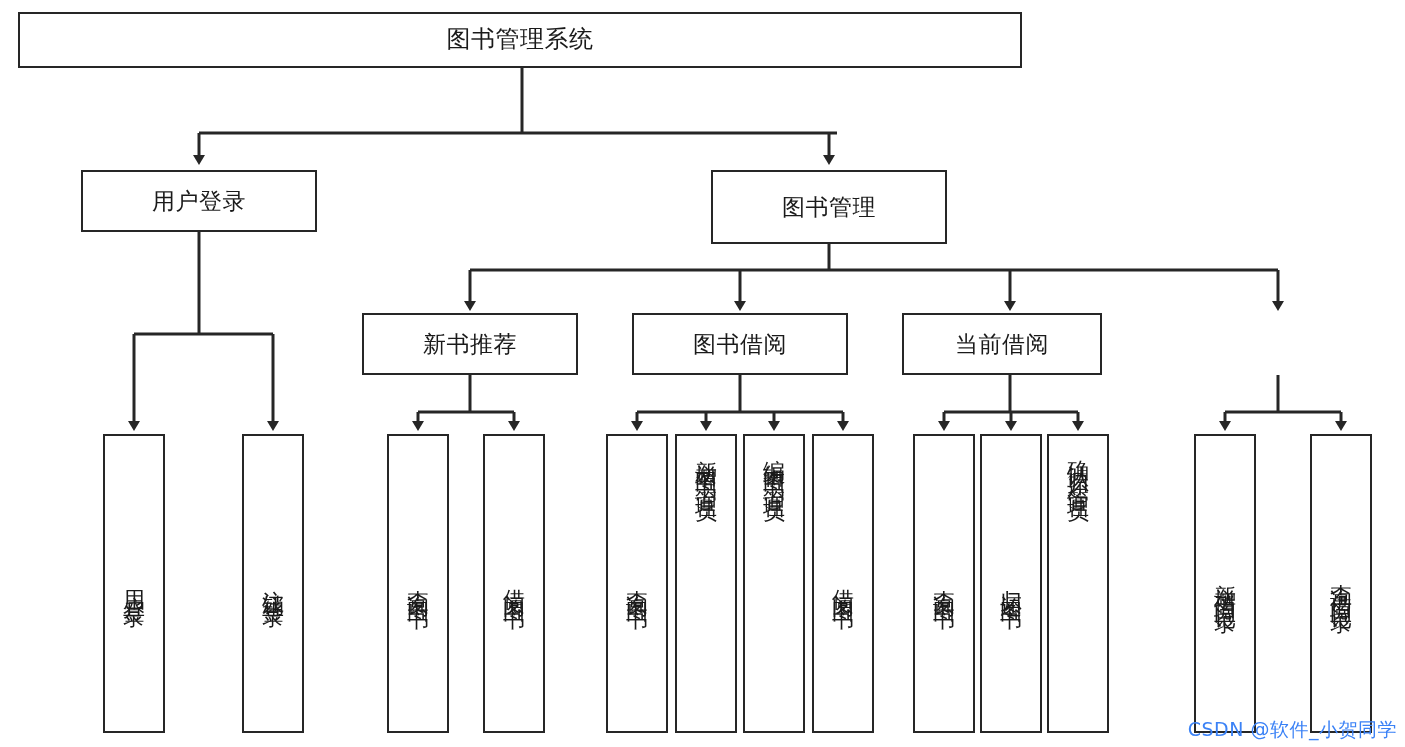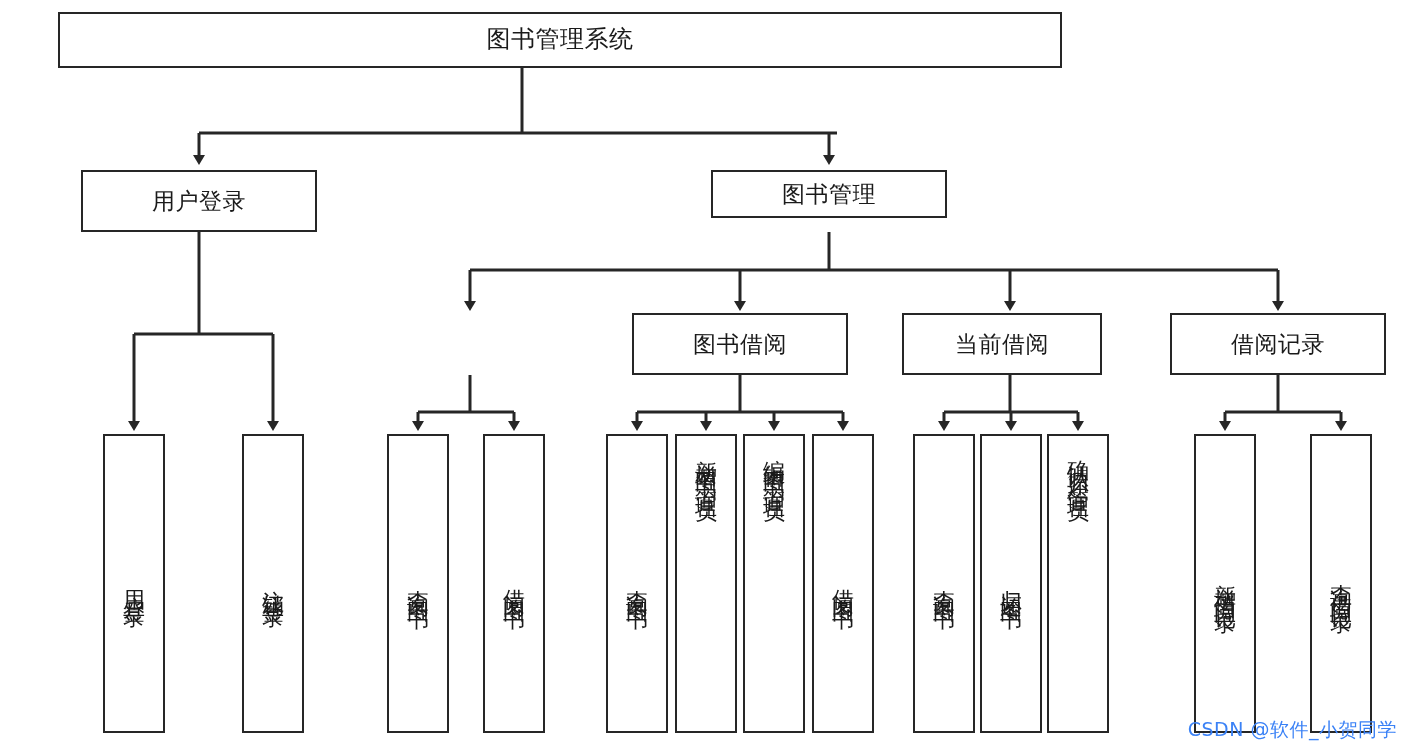--- a/index.html
+++ b/index.html
@@ -35,21 +35,20 @@
     justify-content: center;
     color: #1a1a1a;
   }
   .node.horiz {
     font-size: 23px;
     letter-spacing: 0.5px;
     line-height: 1.15;
   }
   .node.root {
     font-size: 24px;
-    margin-left: 40px;
   }
   .node.leaf {
     font-size: 22px;
     padding: 6px 0 6px 0;
     align-items: center;
   }
   .leaf .vtext {
     writing-mode: vertical-rl;
     text-orientation: upright;
     -webkit-text-orientation: upright;
@@ -126,32 +125,32 @@
     </g>
   </svg>
 
   <div class="node horiz root" style="left:18px; top:12px; width:1004px; height:56px;">
     <span>图书管理系统</span>
   </div>
 
   <div class="node horiz" style="left:81px; top:170px; width:236px; height:62px;">
     <span>用户登录</span>
   </div>
-  <div class="node horiz" style="left:711px; top:170px; width:236px; height:48px;">
+  <div class="node horiz" style="left:711px; top:170px; width:236px; height:74px;">
     <span>图书管理</span>
   </div>
 
+  <div class="node horiz" style="left:362px; top:313px; width:216px; height:62px;">
+    <span>新书推荐</span>
+  </div>
   <div class="node horiz" style="left:632px; top:313px; width:216px; height:62px;text-align:right;">
     <span>图书借阅</span>
   </div>
   <div class="node horiz" style="left:902px; top:313px; width:200px; height:62px;">
     <span>当前借阅</span>
-  </div>
-  <div class="node horiz" style="left:1170px; top:313px; width:216px; height:62px;">
-    <span>借阅记录</span>
   </div>
 
   <div class="node leaf" style="left:103px; top:434px; width:62px; height:299px;">
     <span class="vtext">用户登录</span>
   </div>
   <div class="node leaf" style="left:242px; top:434px; width:62px; height:299px;">
     <span class="vtext">注销登录</span>
   </div>
 
   <div class="node leaf" style="left:387px; top:434px; width:62px; height:299px;">

